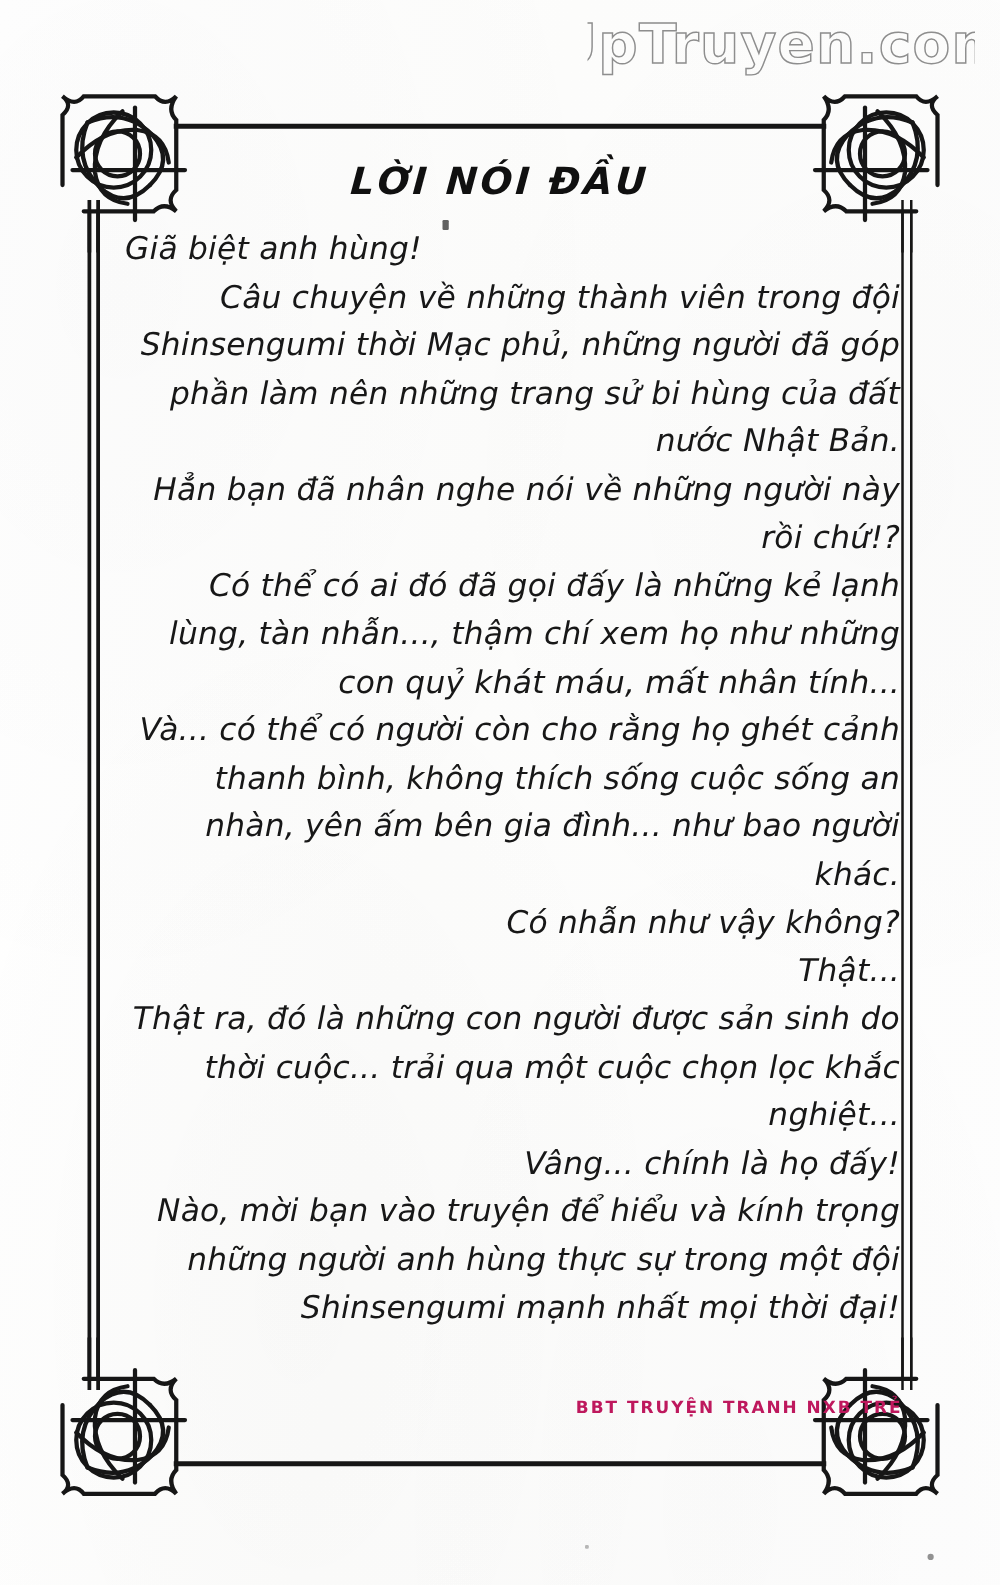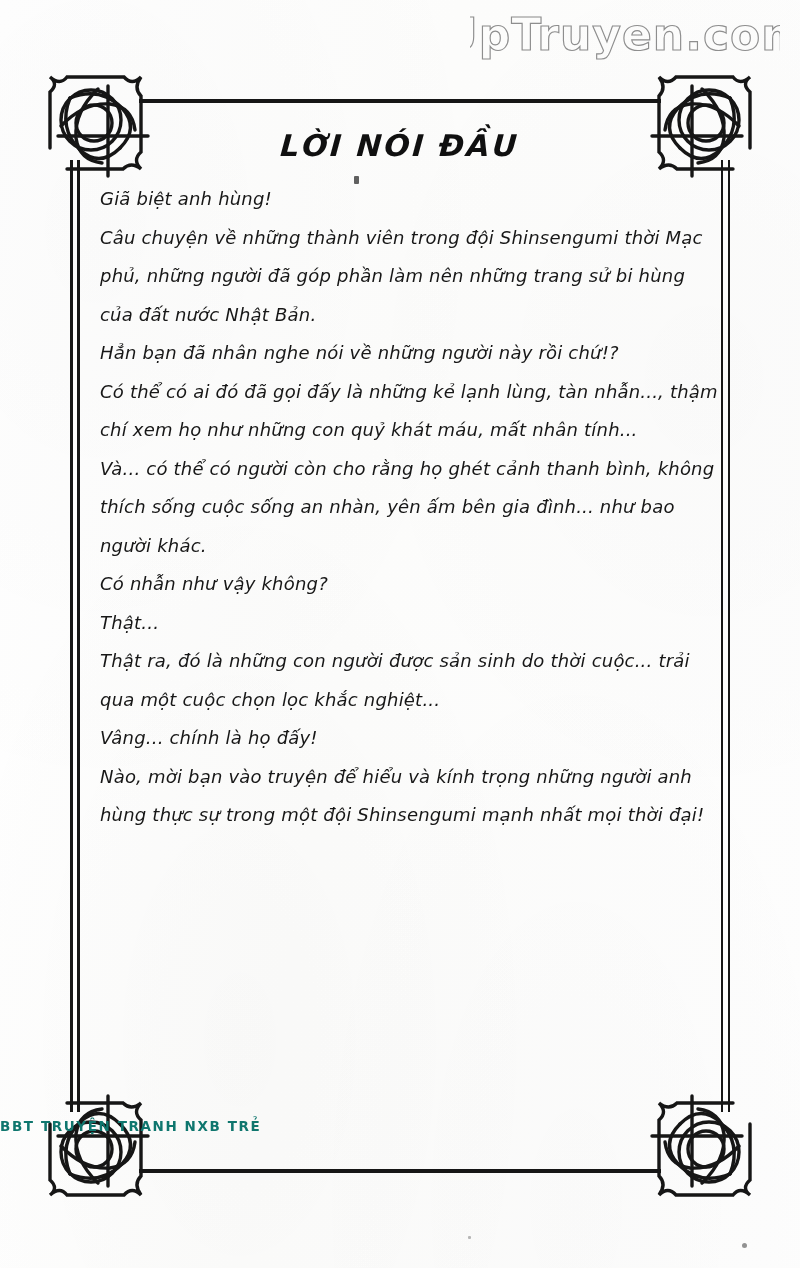--- a/index.html
+++ b/index.html
@@ -118,42 +118,42 @@
   .speck-2 { left: 742px; top: 1243px; width: 5px; height: 5px; border-radius: 50%; opacity: .55; }
   .speck-3 { left: 468px; top: 1236px; width: 3px; height: 3px; opacity: .35; }
 
   
   #body-text {
     position: absolute;
     left: 100px;
     top: 180px;
     width: 620px;
     font-family: "DejaVu Sans", sans-serif;
-    font-size: 18px;
+    font-size: 25px;
     font-style: italic;
     line-height: 38.5px;
     color: #171717;
     letter-spacing: 0.2px;
   }
   #body-text .para { margin: 0; }
-  #body-text .para + .para { margin-top: 0; }
+  #body-text .para + .para { margin-top: 0; text-align: right; }
 
   
   #signature {
     position: absolute;
     left: 0;
     right: 0;
     top: 1118px;
-    text-align: left;
+    text-align: right;
     padding-right: 78px;
     font-family: "DejaVu Sans", sans-serif;
     font-size: 13.5px;
     font-weight: bold;
     letter-spacing: 1.6px;
-    color: #0f766e;
+    color: #be185d;
   }
 </style>
 </head>
 <body>
 
 <div id="page">
 
   <div id="paper-texture"></div>
 
   <div id="watermark">

